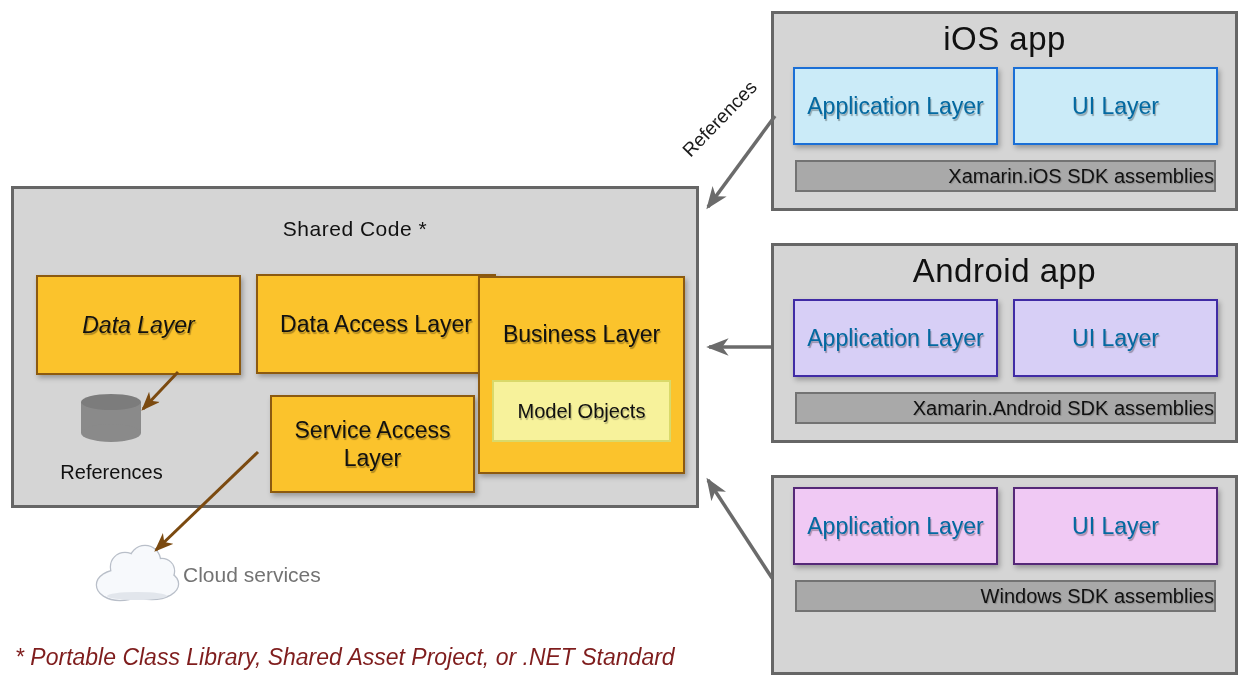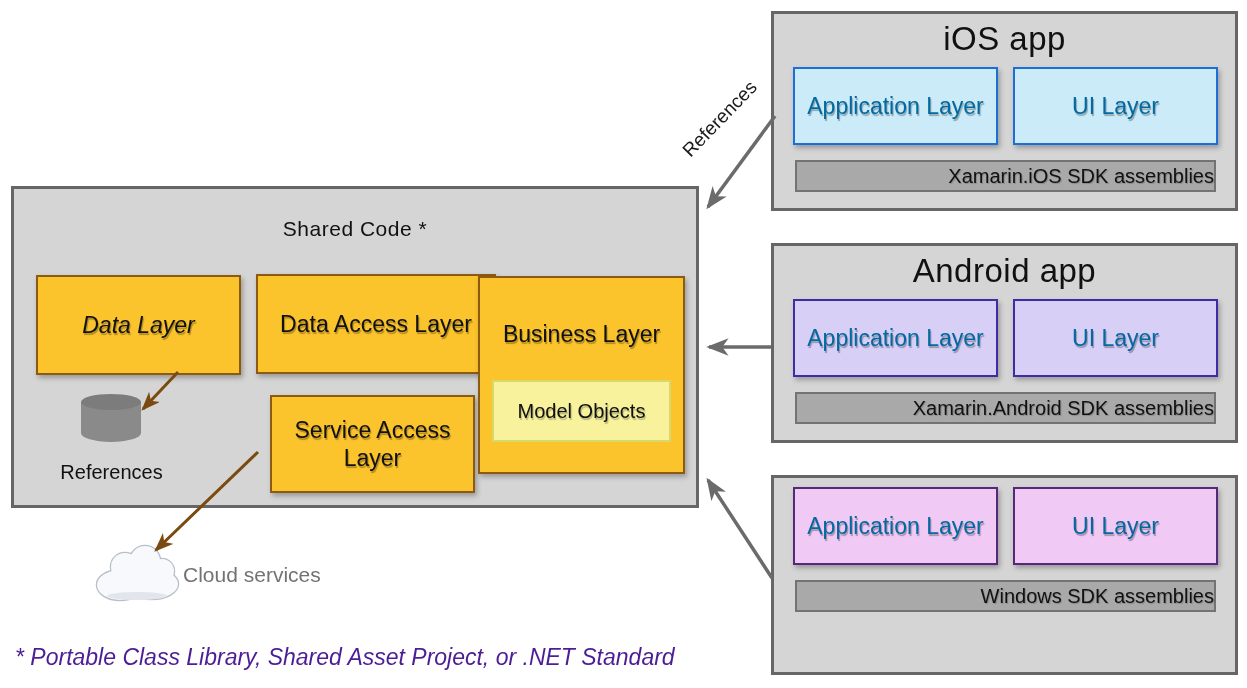--- a/index.html
+++ b/index.html
@@ -37,21 +37,21 @@
         box-sizing:border-box;display:flex;align-items:center;justify-content:center;text-align:center;
         font-size:23px;line-height:27px;color:#0369a1;box-shadow:2px 3px 5px rgba(0,0,0,.28);
         text-shadow:1px 2px 1px rgba(0,0,0,.30);}
   .sdk-bar{margin:15px 19px 0 21px;height:32px;background:var(--sdk-fill,#A9A9A9);
            border:2px solid var(--sdk-border,#737373);box-sizing:border-box;display:flex;align-items:center;
            justify-content:flex-end;font-size:20px;color:#111;text-shadow:1px 1px 1px rgba(0,0,0,.2);}
 
   
   .cloud-icon{position:absolute;left:92px;top:540px;z-index:1;}
   .cloud-label{position:absolute;left:183px;top:563px;font-size:21px;color:#737373;z-index:3;}
-  .footnote{position:absolute;left:15px;top:644px;margin:0;font-size:23px;font-style:italic;color:#4c1d95;z-index:3;}
+  .footnote{position:absolute;left:15px;top:644px;margin:0;font-size:23px;font-style:italic;color:#7f1d1d;z-index:3;}
   .ref-label{position:absolute;left:655px;top:108px;width:130px;text-align:center;font-size:19px;color:#1b1b1b;
              transform:rotate(-46deg);z-index:3;}
 
   
   .arrows{position:absolute;left:0;top:0;z-index:2;pointer-events:none;}
   .arrow-gray{stroke:var(--arrow-gray,#6B6B6B);stroke-width:3.5;}
   .arrow-brown{stroke:var(--arrow-brown,#7B4A10);stroke-width:3;}
   .head-gray{fill:var(--arrow-gray,#6B6B6B);}
   .head-brown{fill:var(--arrow-brown,#7B4A10);}
 </style>

